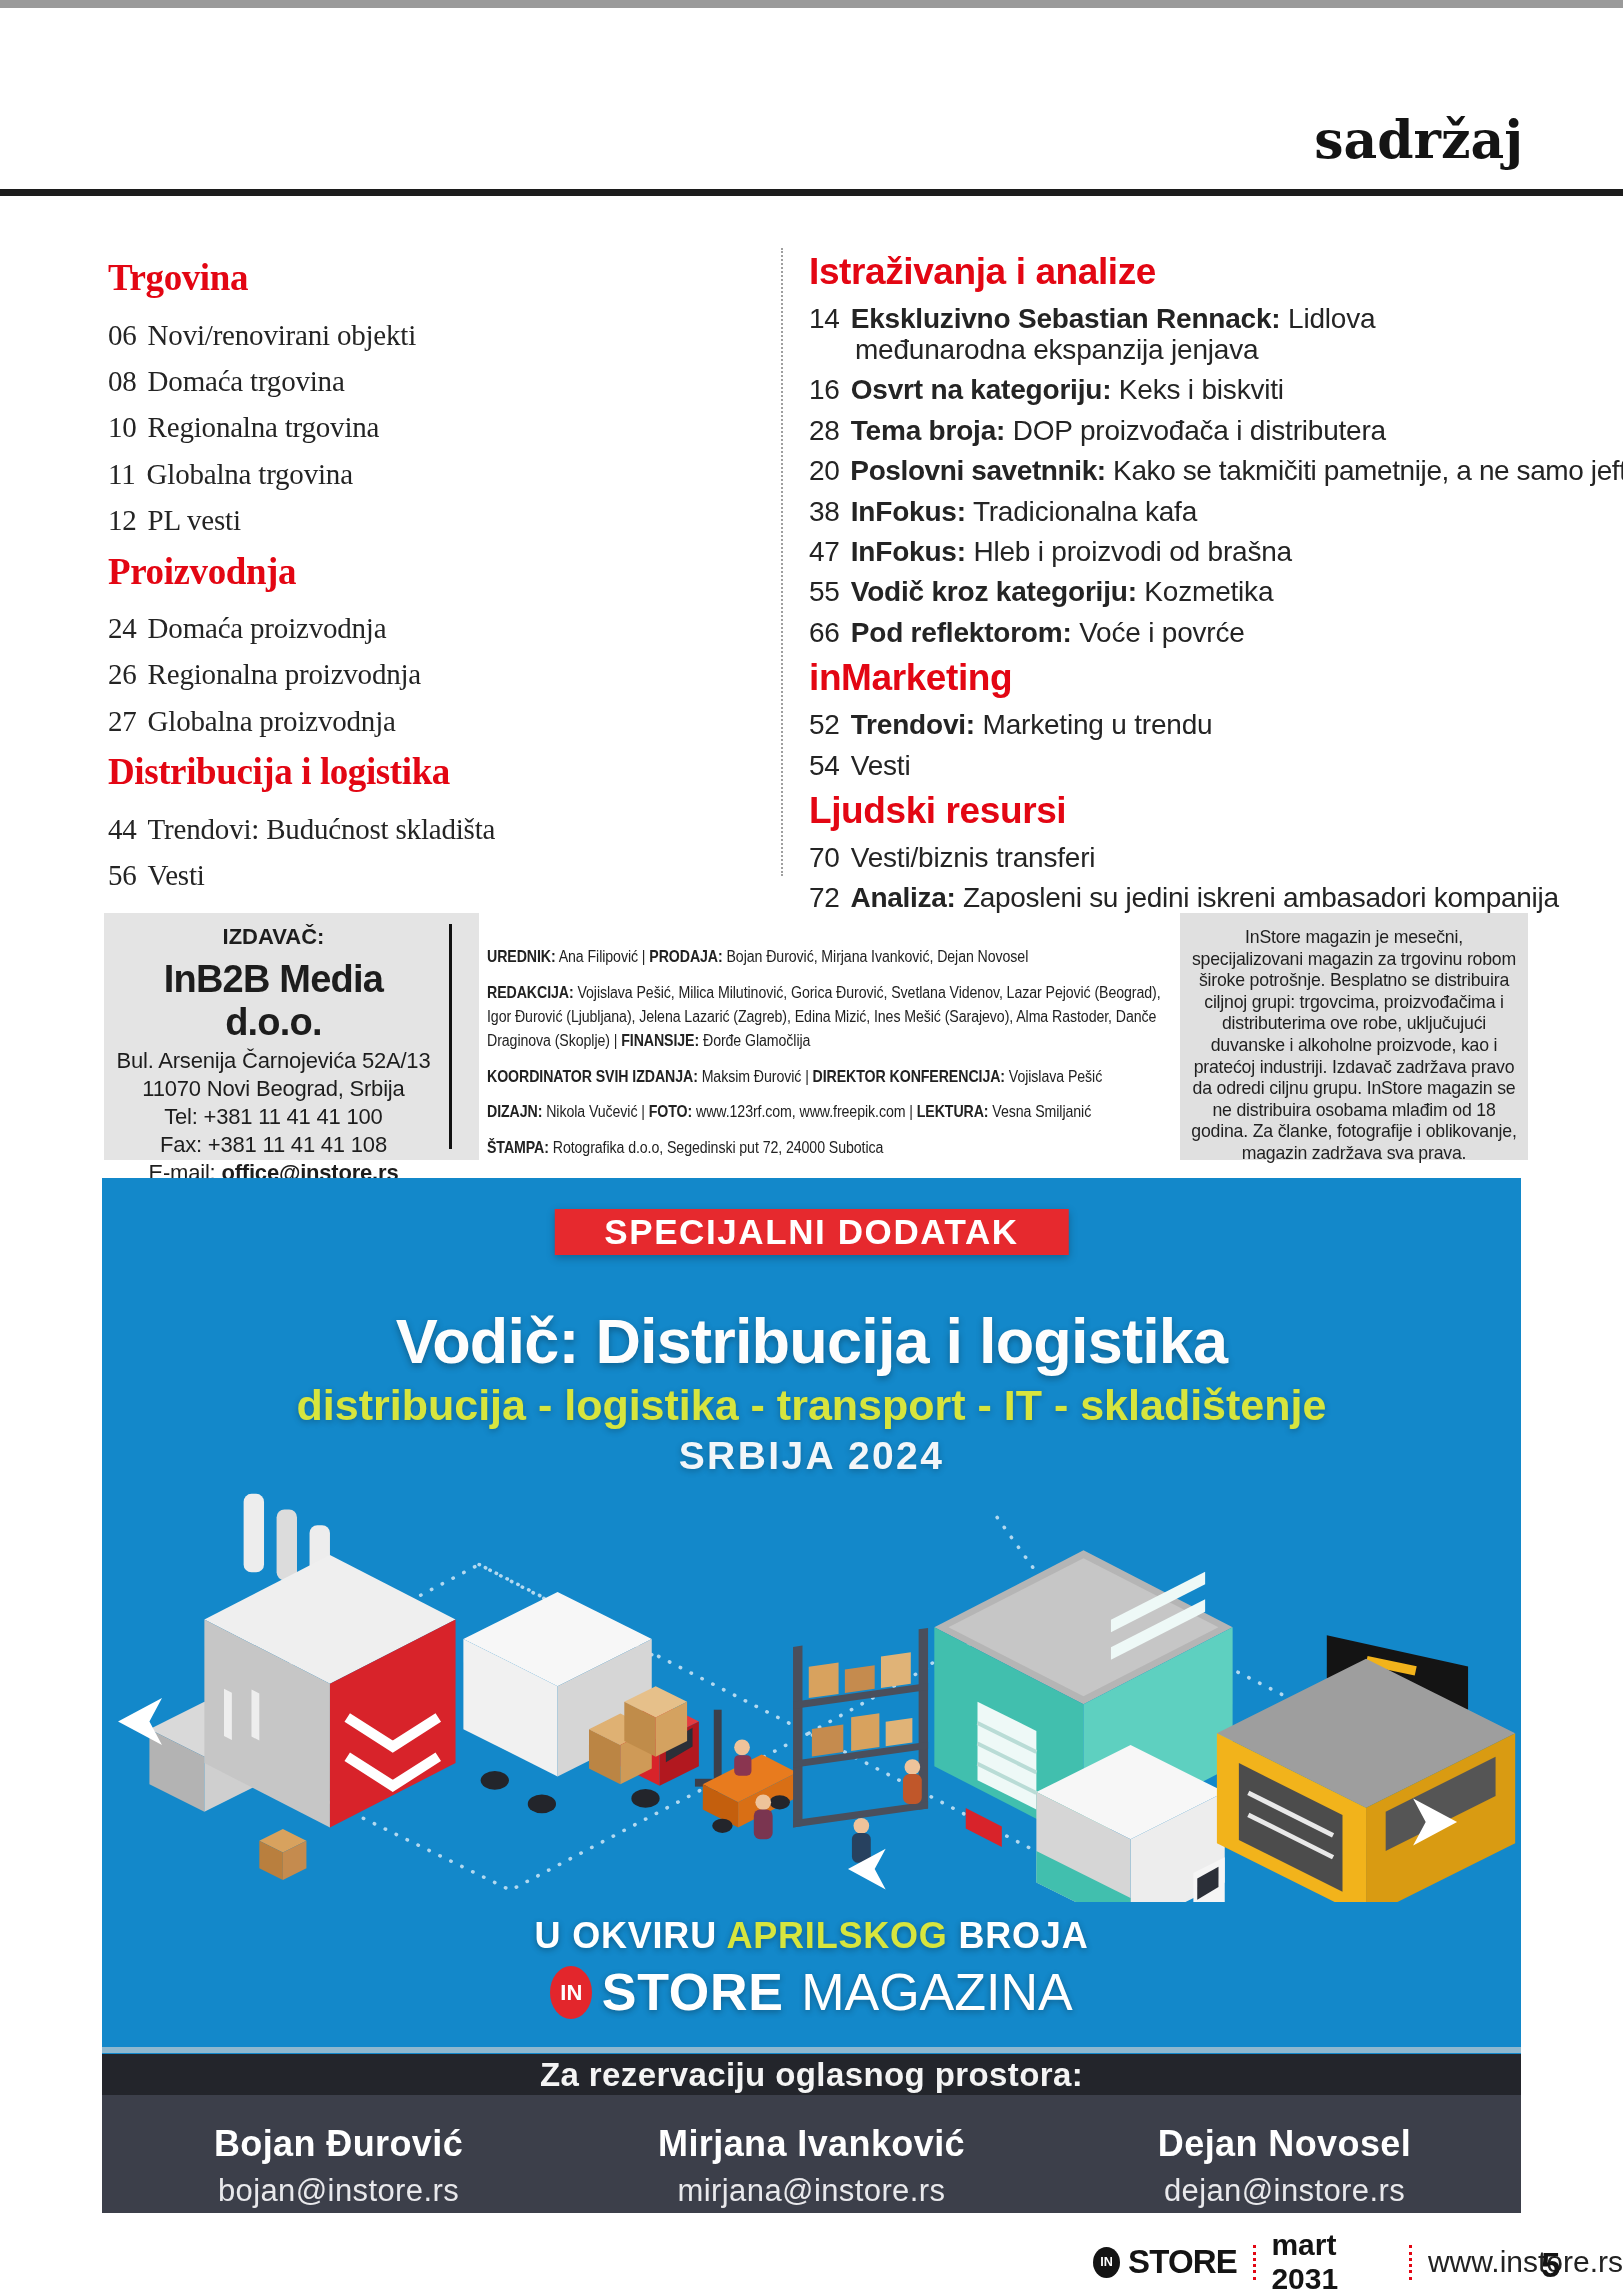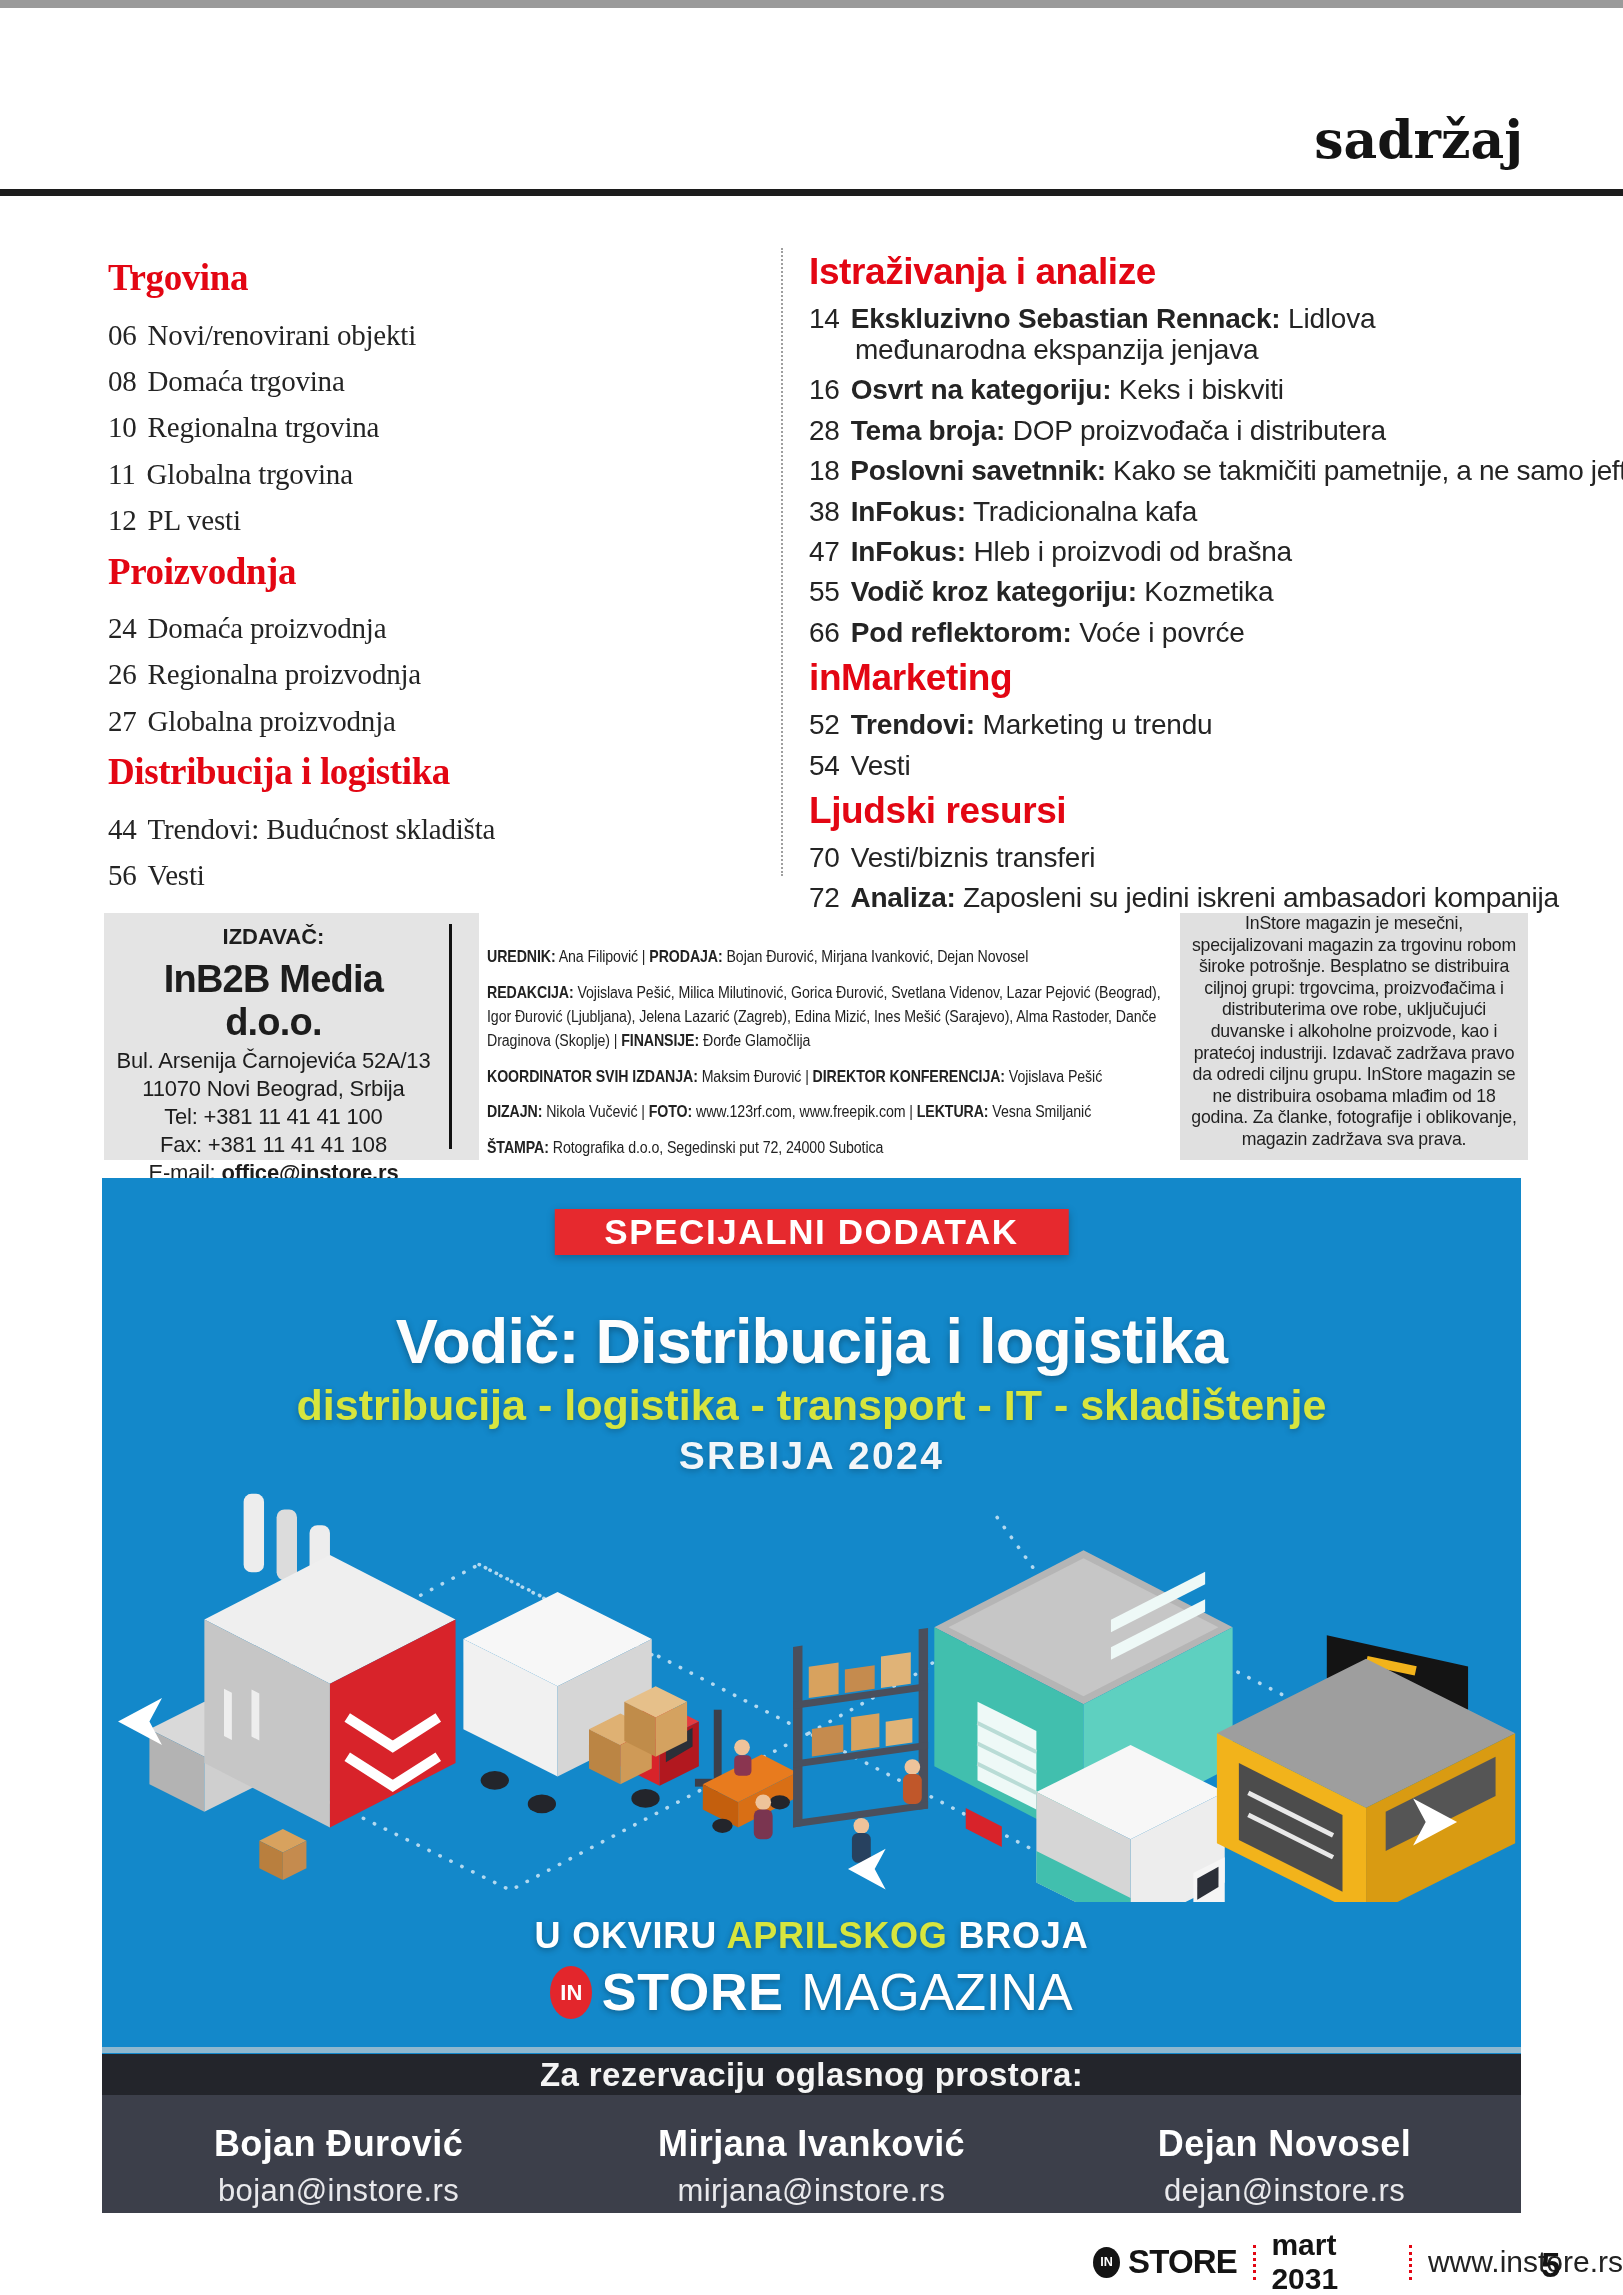--- a/index.html
+++ b/index.html
@@ -55,21 +55,21 @@
   .credits{
     position:absolute; left:487px; top:936px; width:829px;
     transform:scaleX(.82); transform-origin:left top;
     font-size:17.3px; line-height:24px; color:#222; letter-spacing:-0.1px;
   }
   .credits p{ margin-bottom:11.8px; }
   .credits b{ font-weight:700; }
 
   .about-box{
     position:absolute; left:1180px; top:905px; width:348px; height:247px;
-    background:#e0e0e0; padding:0 11px; text-align:center;
+    background:#e0e0e0; padding:14px 11px; text-align:center;
   }
   .about-box p{ font-size:17.7px; line-height:21.6px; color:#1f1f1f; letter-spacing:-0.2px; }
 
   
   .ad{ position:absolute; left:102px; top:1170px; width:1419px; height:1035px; background:#1388ca; overflow:hidden; }
   .ad-banner{
     position:absolute; top:31px; left:50%; transform:translateX(-50%);
     background:#e6292e; color:#fff; font-weight:700; font-size:35px; letter-spacing:1.6px;
     padding:3px 50px; box-shadow:0 3.1px 7.9px rgba(0,0,0,.25);
   }
@@ -158,21 +158,21 @@
     <div class="toc-item"><span class="num">56</span><b></b><span>Vesti</span></div>
   </div>
 
   <div class="col-divider"></div>
 
   <div class="toc-col right">
     <h2 class="toc-heading">Istraživanja i analize</h2>
     <div class="toc-item wrap"><span class="num">14</span><b>Ekskluzivno Sebastian Rennack:</b><span> Lidlova međunarodna ekspanzija jenjava</span></div>
     <div class="toc-item"><span class="num">16</span><b>Osvrt na kategoriju:</b><span> Keks i biskviti</span></div>
     <div class="toc-item"><span class="num">28</span><b>Tema broja:</b><span> DOP proizvođača i distributera</span></div>
-    <div class="toc-item t1"><span class="num">18</span><b>Poslovni savetnnik:</b><span> Kako se takmičiti pametnije, a ne samo jeftinije</span></div>
+    <div class="toc-item t1"><span class="num">20</span><b>Poslovni savetnnik:</b><span> Kako se takmičiti pametnije, a ne samo jeftinije</span></div>
     <div class="toc-item"><span class="num">38</span><b>InFokus:</b><span> Tradicionalna kafa</span></div>
     <div class="toc-item"><span class="num">47</span><b>InFokus:</b><span> Hleb i proizvodi od brašna</span></div>
     <div class="toc-item"><span class="num">55</span><b>Vodič kroz kategoriju:</b><span> Kozmetika</span></div>
     <div class="toc-item"><span class="num">66</span><b>Pod reflektorom:</b><span> Voće i povrće</span></div>
 
     <h2 class="toc-heading">inMarketing</h2>
     <div class="toc-item"><span class="num">52</span><b>Trendovi:</b><span> Marketing u trendu</span></div>
     <div class="toc-item"><span class="num">54</span><b></b><span>Vesti</span></div>
 
     <h2 class="toc-heading">Ljudski resursi</h2>

